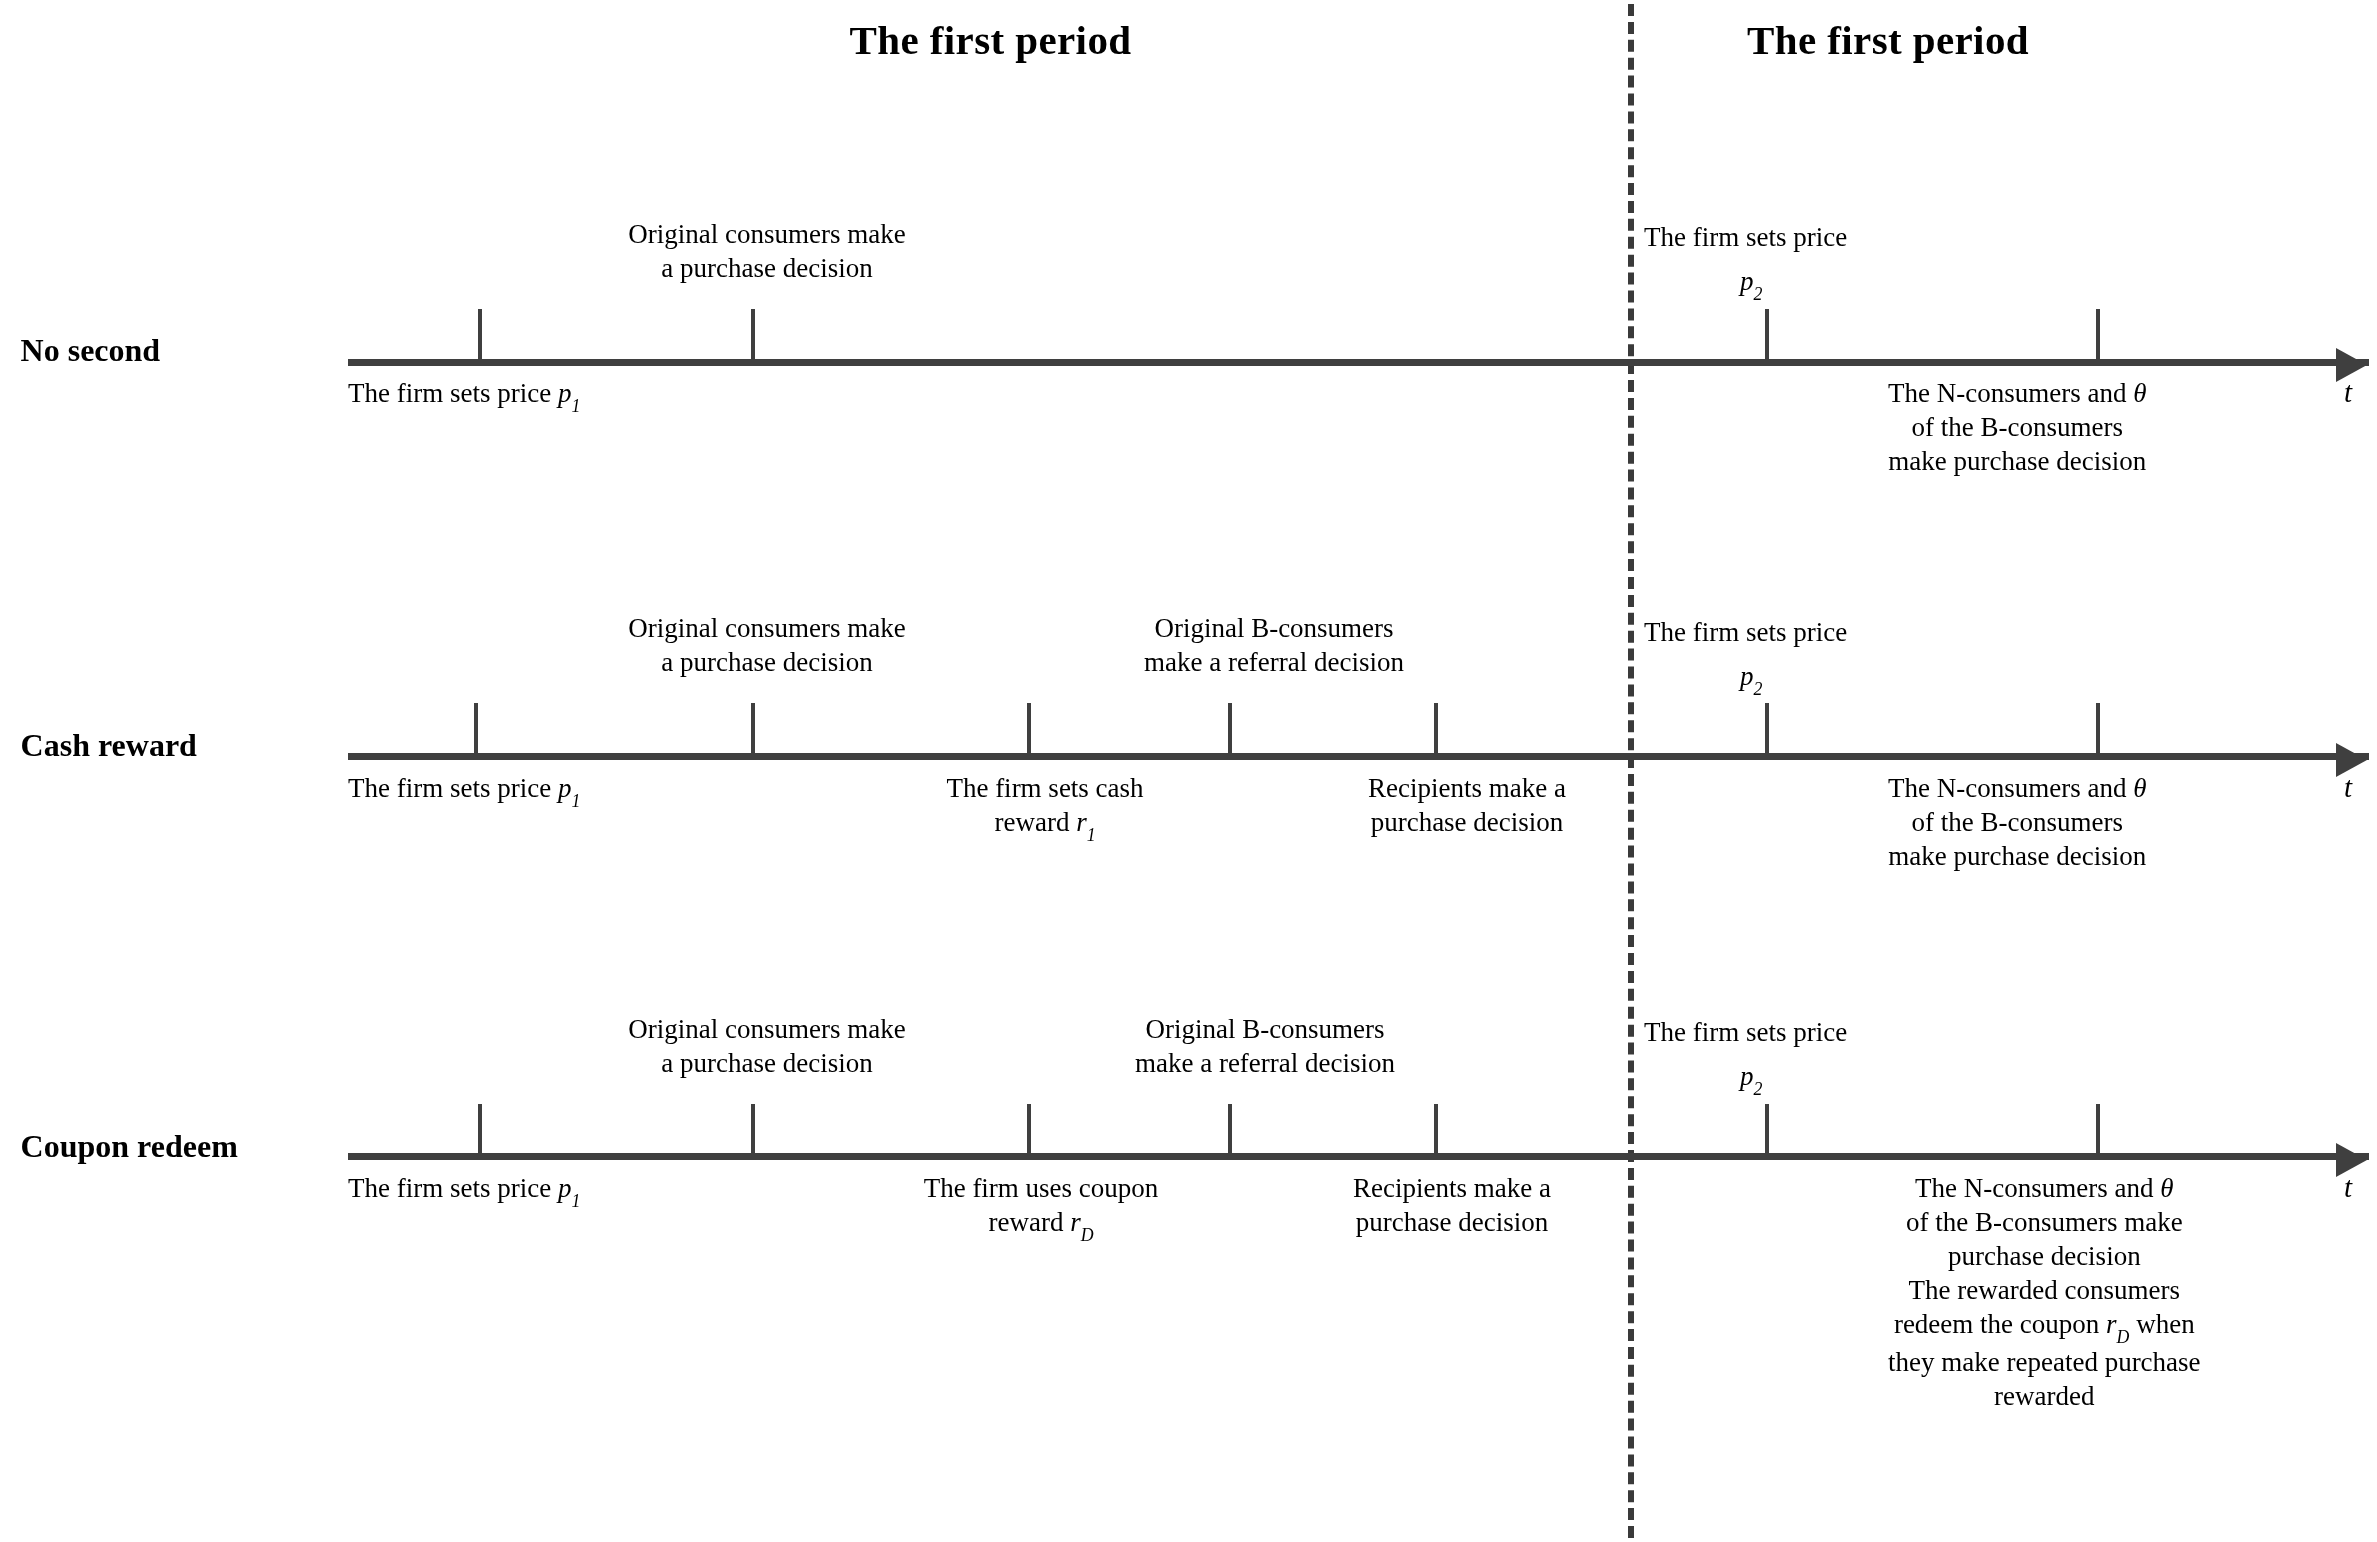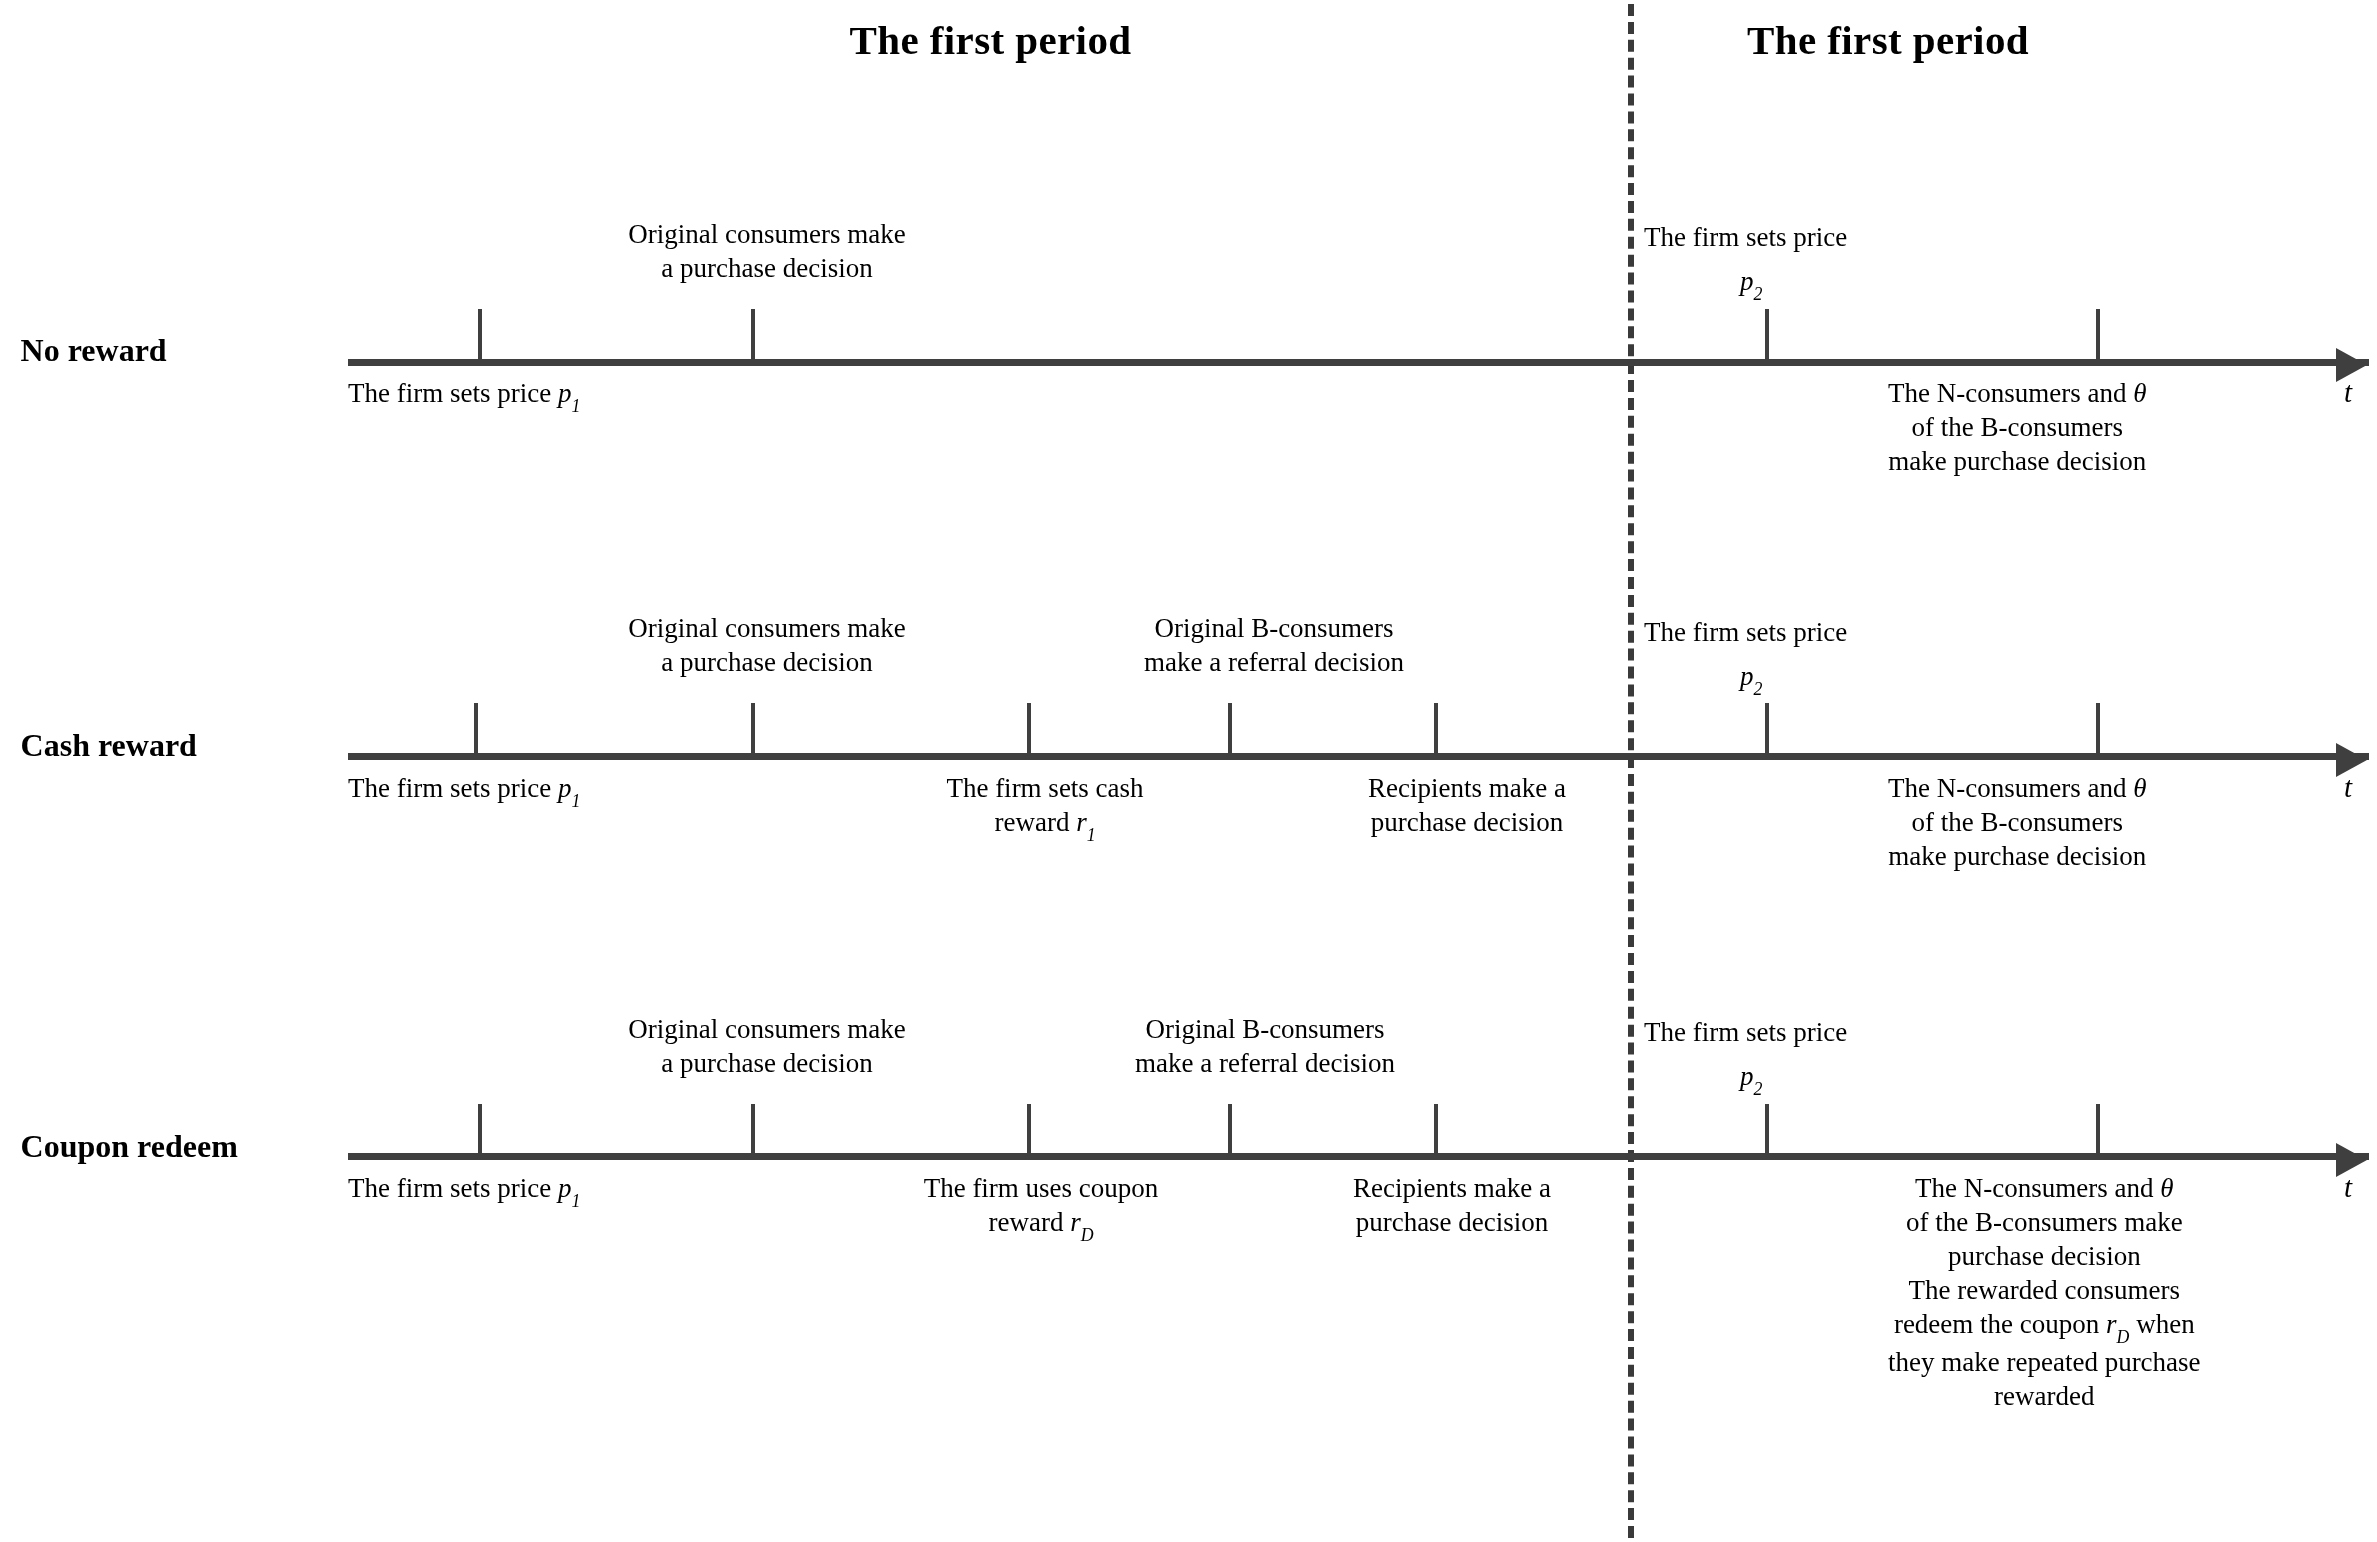--- a/index.html
+++ b/index.html
@@ -100,21 +100,21 @@
 </head>
 <body>
 
 <div id="stage">
 
   <div class="period-title" style="left:836px; top:16px; width:309px;">The first period</div>
   <div class="period-title" style="left:1697px; top:16px; width:382px;">The first period</div>
 
   <div class="divider"></div>
 
-  <div class="row-label" style="left:20.6px; top:332px;">No reward</div>
+  <div class="row-label" style="left:20.6px; top:332px;">No second</div>
 
   <div class="axis-line" style="left:348px; top:359px; width:2021px;"></div>
   <div class="axis-arrow" style="left:2336px; top:348px;"></div>
   <div class="axis-var" style="left:2344px; top:376px;">t</div>
 
   <div class="tick" style="left:478px; top:309px; height:50px;"></div>
   <div class="tick" style="left:751px; top:309px; height:50px;"></div>
   <div class="tick" style="left:1765px; top:309px; height:50px;"></div>
   <div class="tick" style="left:2096px; top:309px; height:50px;"></div>
 

